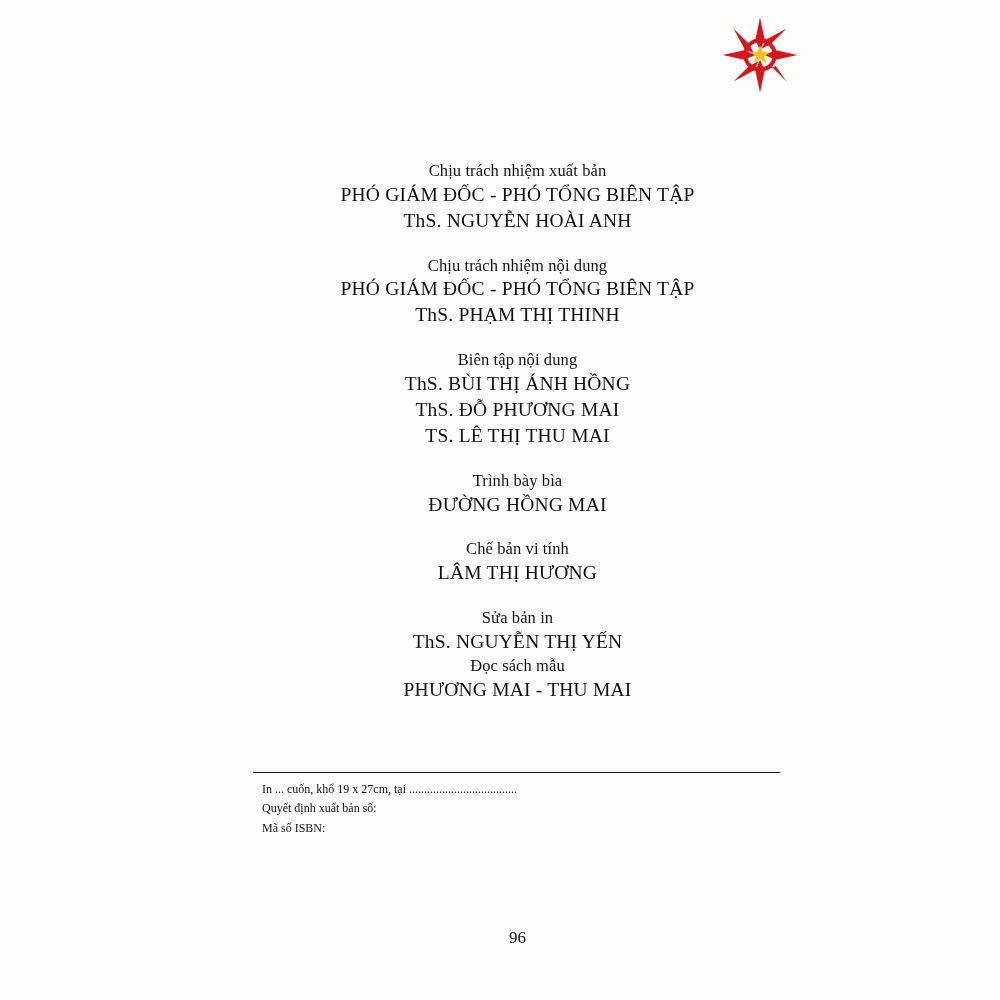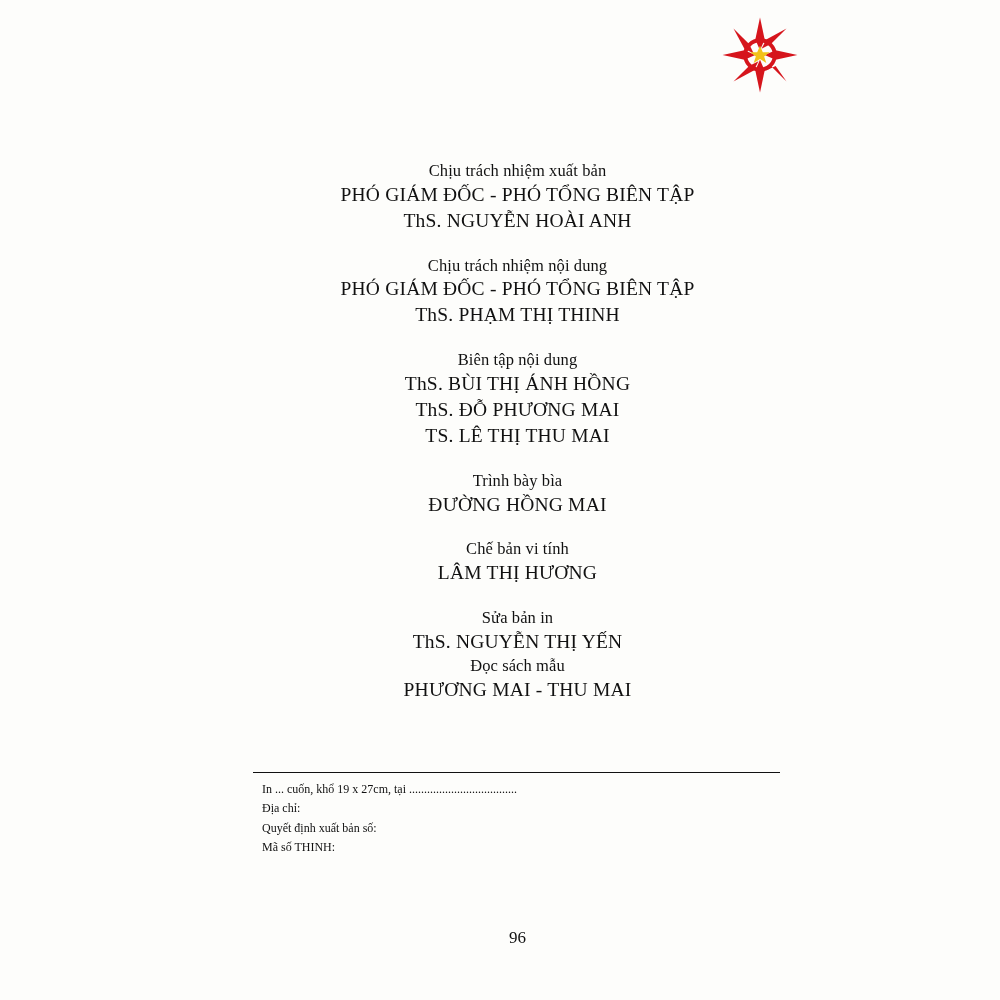--- a/index.html
+++ b/index.html
@@ -150,20 +150,19 @@
       <div class="role">Đọc sách mẫu</div>
       <div class="name">PHƯƠNG MAI - THU MAI</div>
     </div>
 
   </div>
 
   <div class="rule"></div>
 
   <div class="colophon">
     <div>In ... cuốn, khổ 19 x 27cm, tại ....................................</div>
-    <div>Địa chỉ:</div>
     <div>Quyết định xuất bản số:</div>
-    <div>Mã số THINH:</div>
+    <div>Mã số ISBN:</div>
   </div>
 
   <div class="page-number">96</div>
 
 </div>
 
 </body></html>

